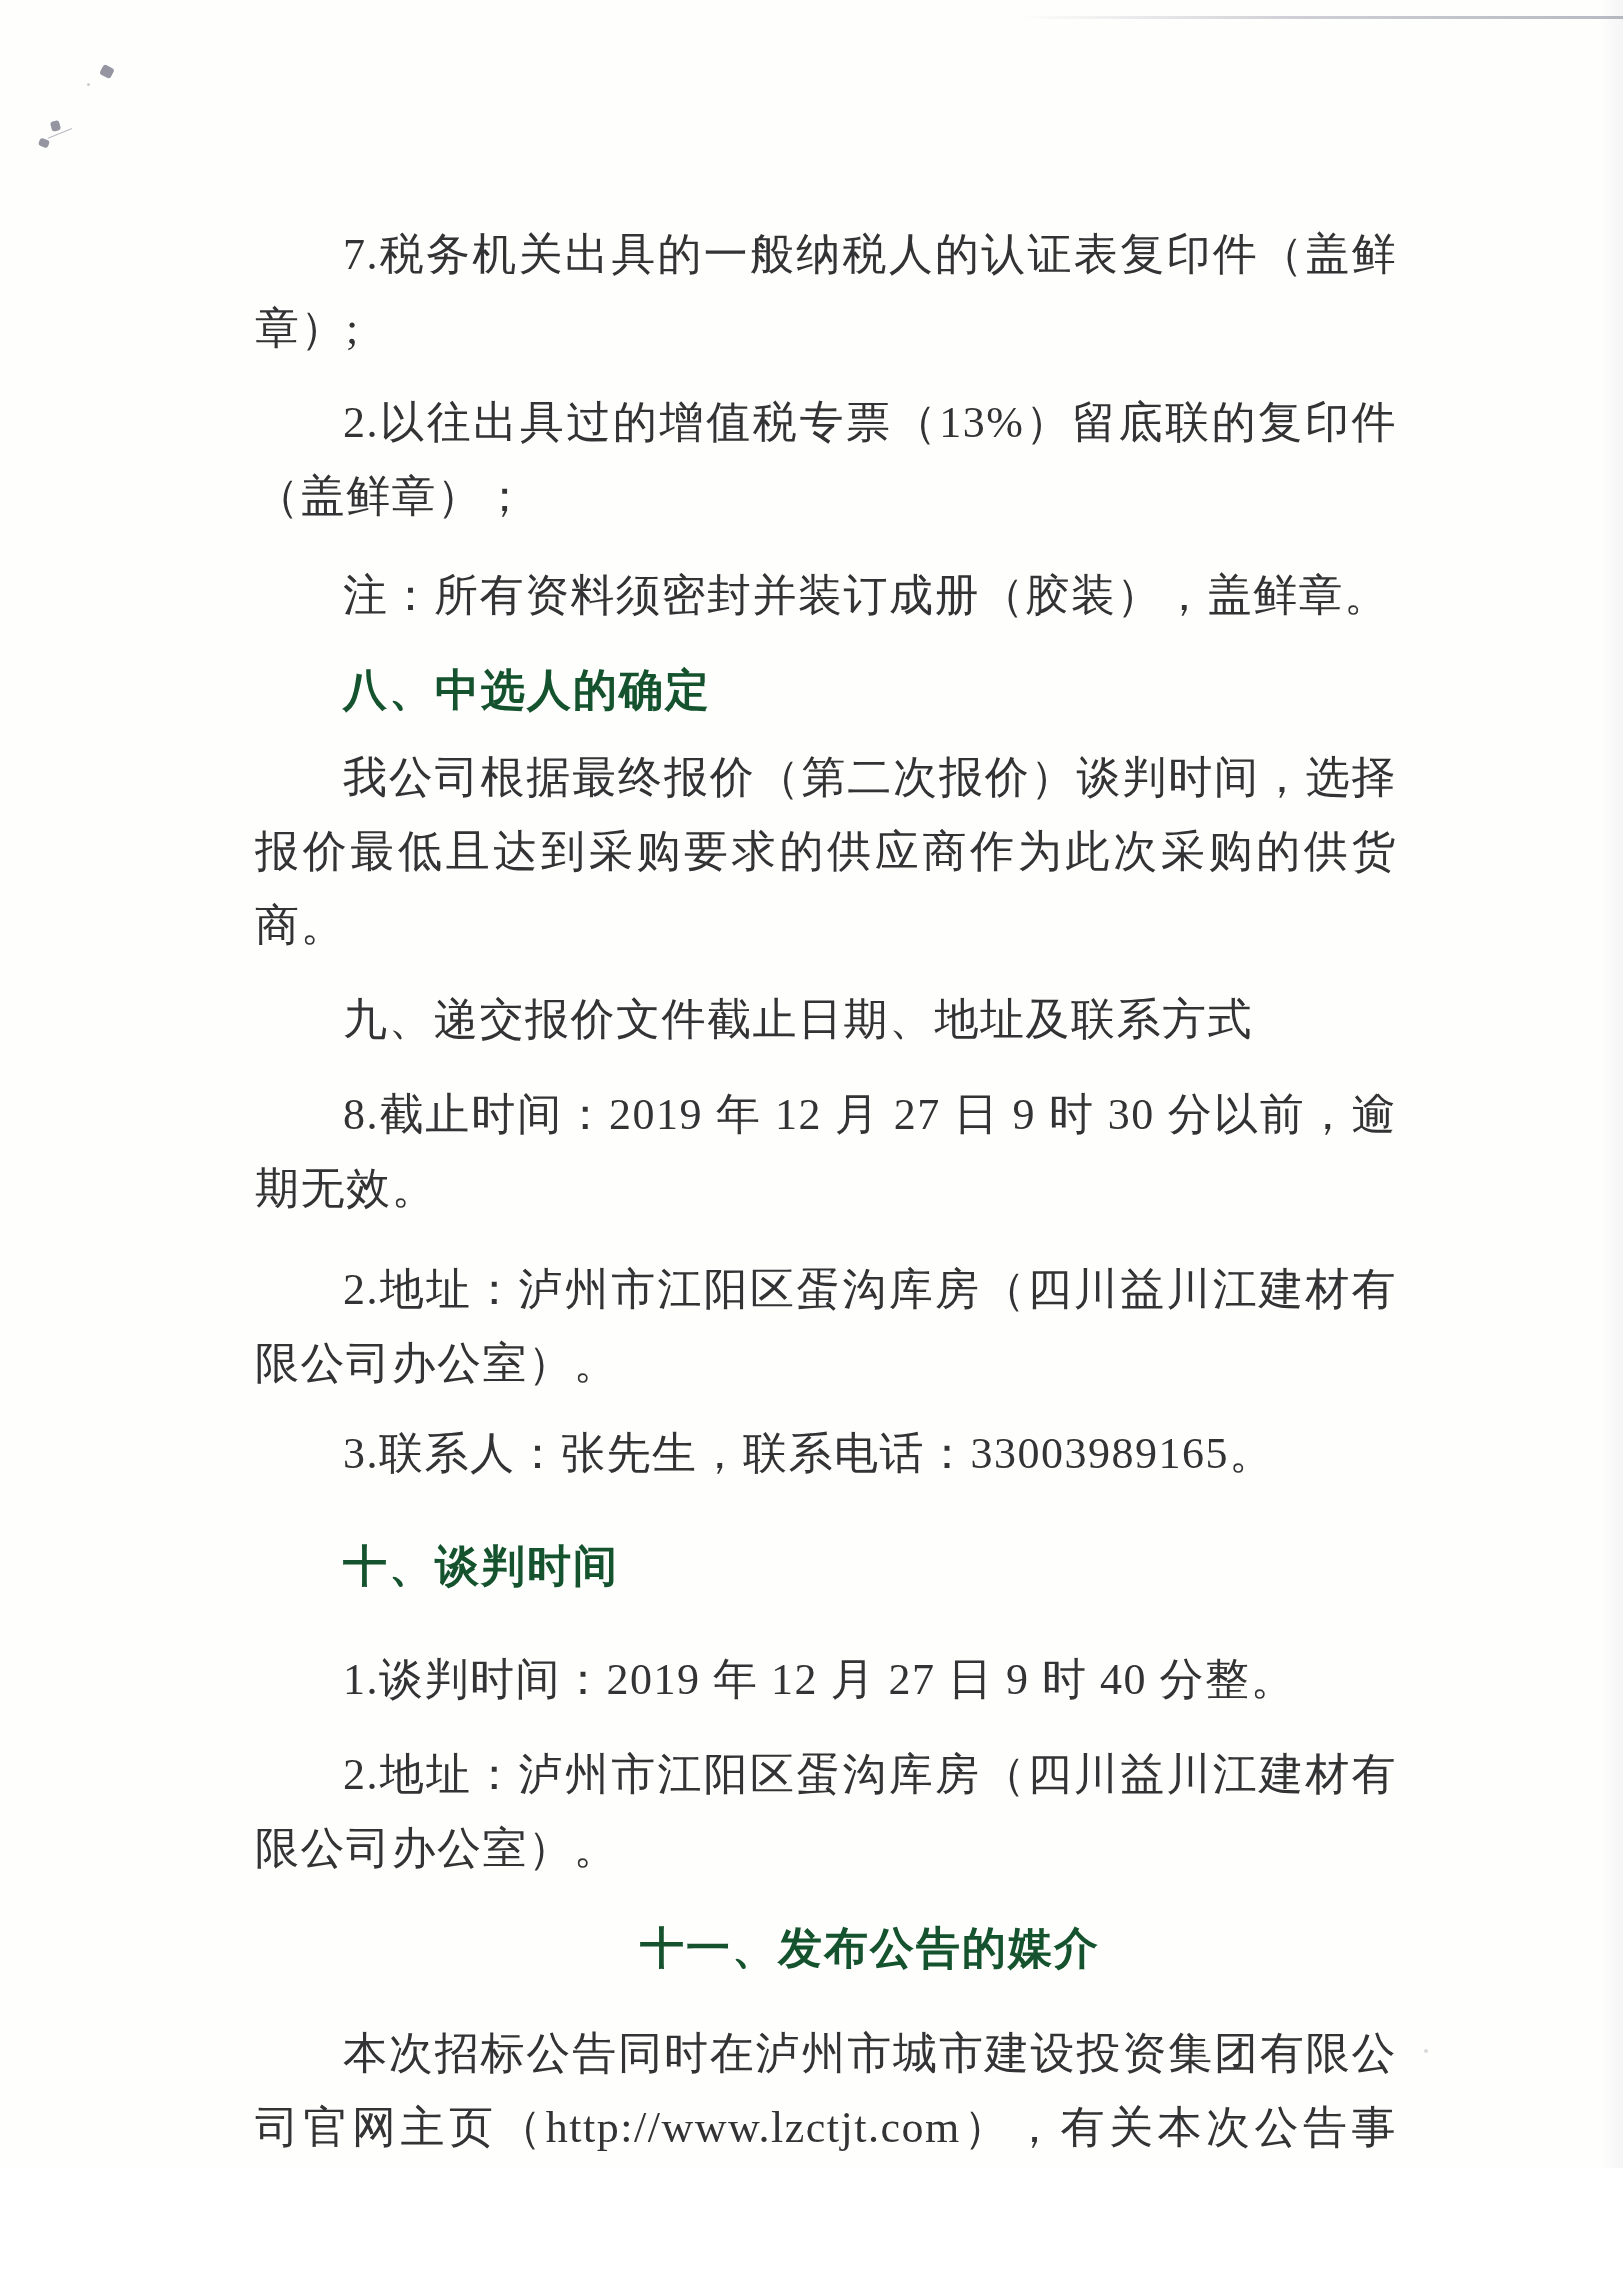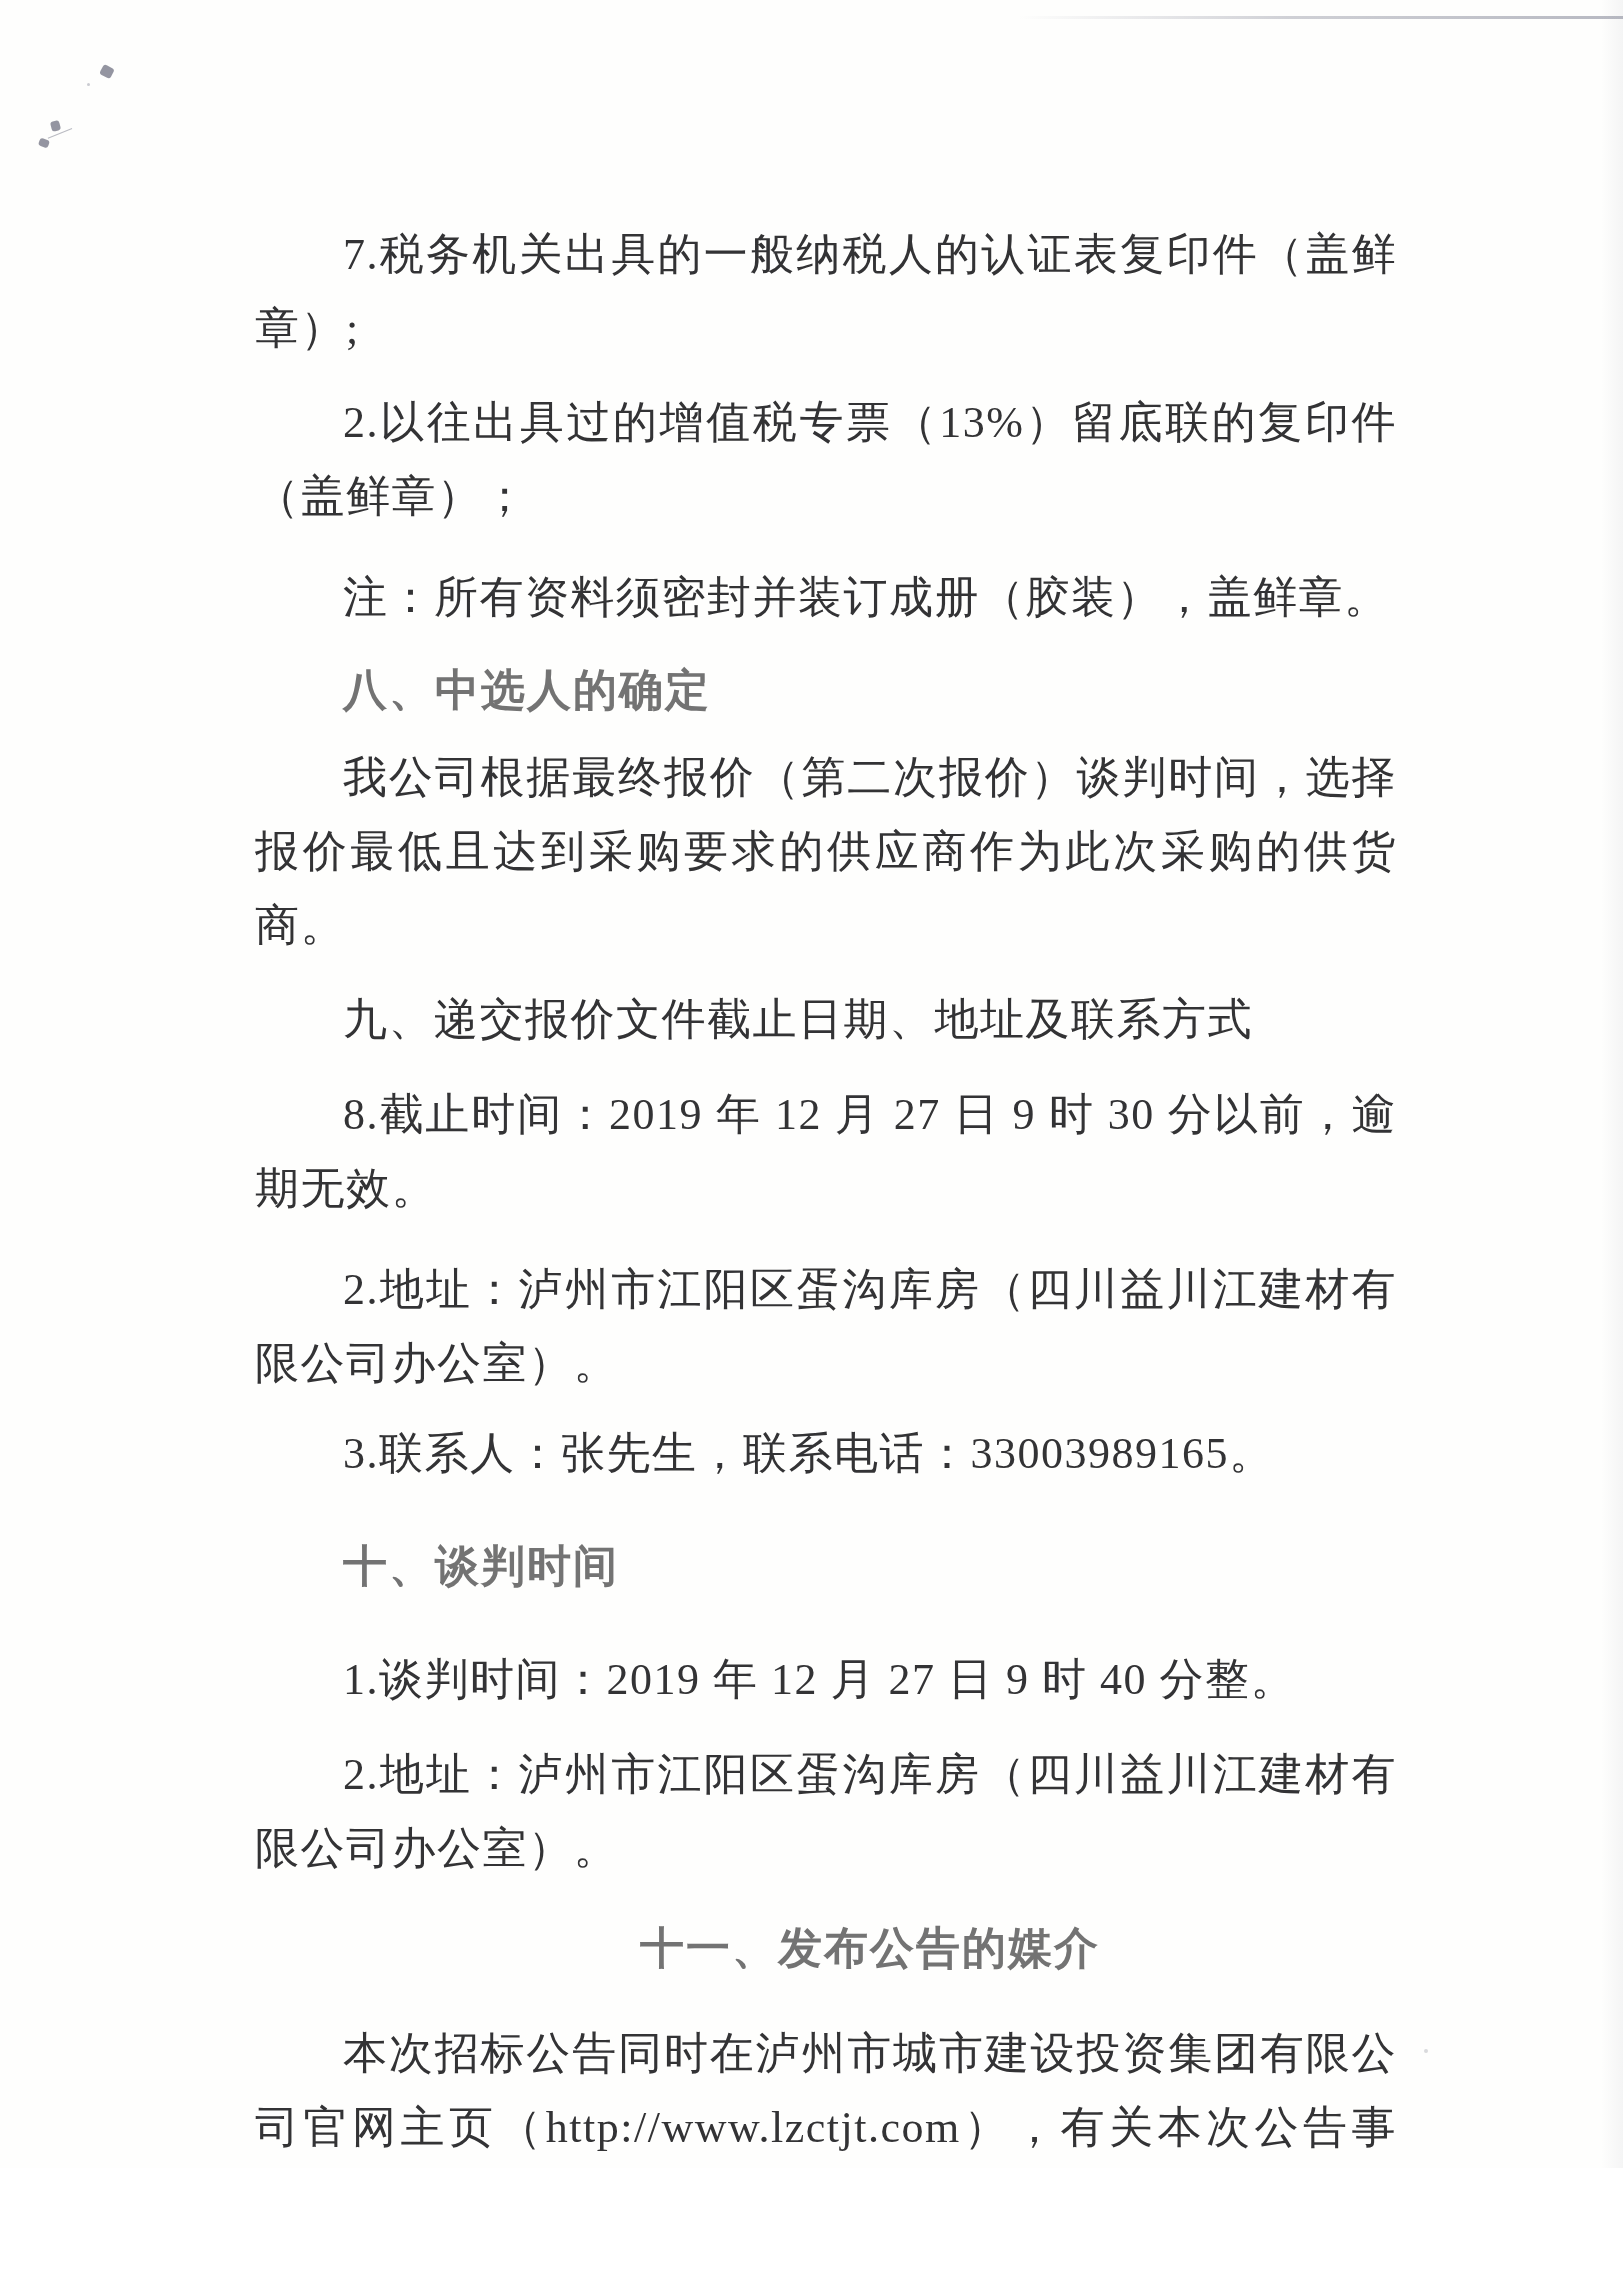--- a/index.html
+++ b/index.html
@@ -29,25 +29,25 @@
     font-weight: 400;
   }
   .heading {
     margin: 0;
     font-size: 44px;
     line-height: 74px;
     letter-spacing: 2px;
     text-indent: 2em;
     font-family: "Liberation Sans", "DejaVu Sans", sans-serif;
     font-weight: 700;
-    color: #737373;
+    color: #14532d;
   }
   
   .mt20 { margin-top: 19.6px; }
-  .mt28 { margin-top: 27.4px; }
+  .mt28 { margin-top: 27.4px; font-family: Liberation Mono, monospace; }
   .mt18 { margin-top: 17.6px; }
   .mt15 { margin-top: 14.7px; }
   .mt22 { margin-top: 21.6px; }
   .mt27 { margin-top: 26.5px; }
   .mt16 { margin-top: 15.7px; }
   .mt39 { margin-top: 38px; }
   .mt41 { margin-top: 40px; }
   .mt25 { margin-top: 24.5px; text-align: center; }
   .mt33 { margin-top: 32px; }
 

